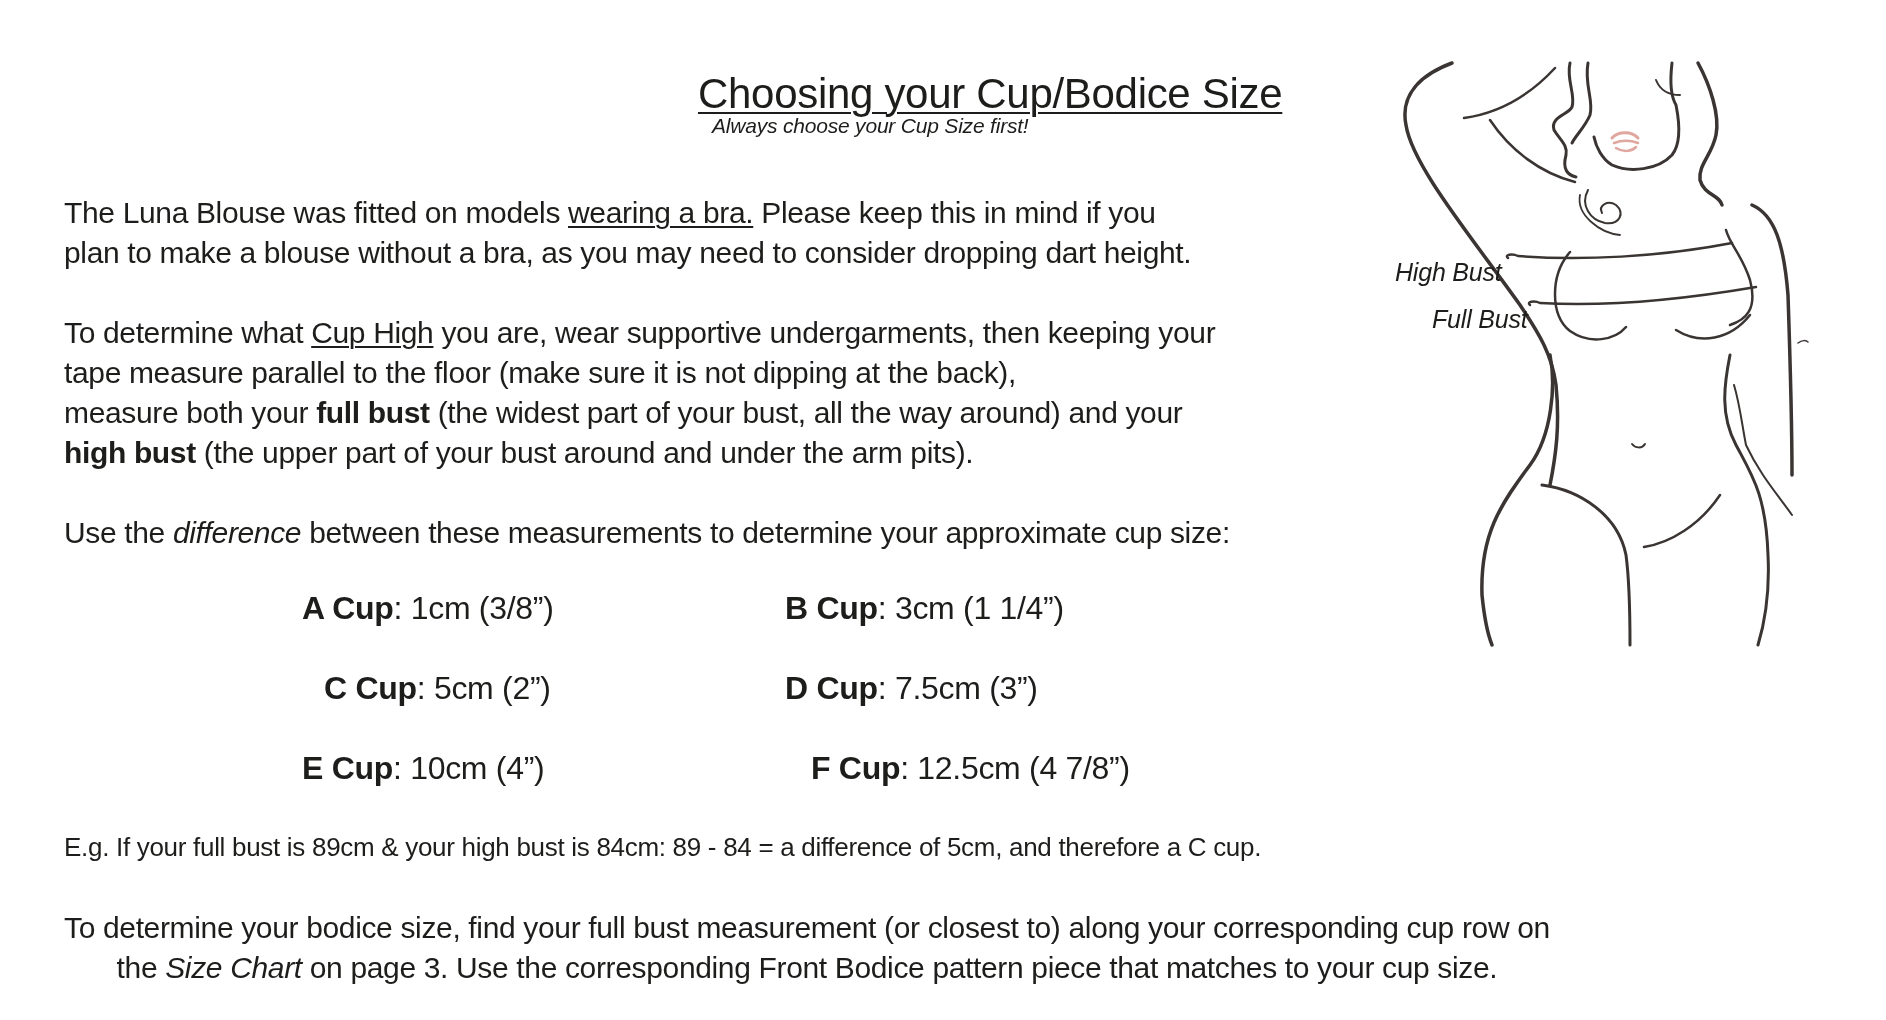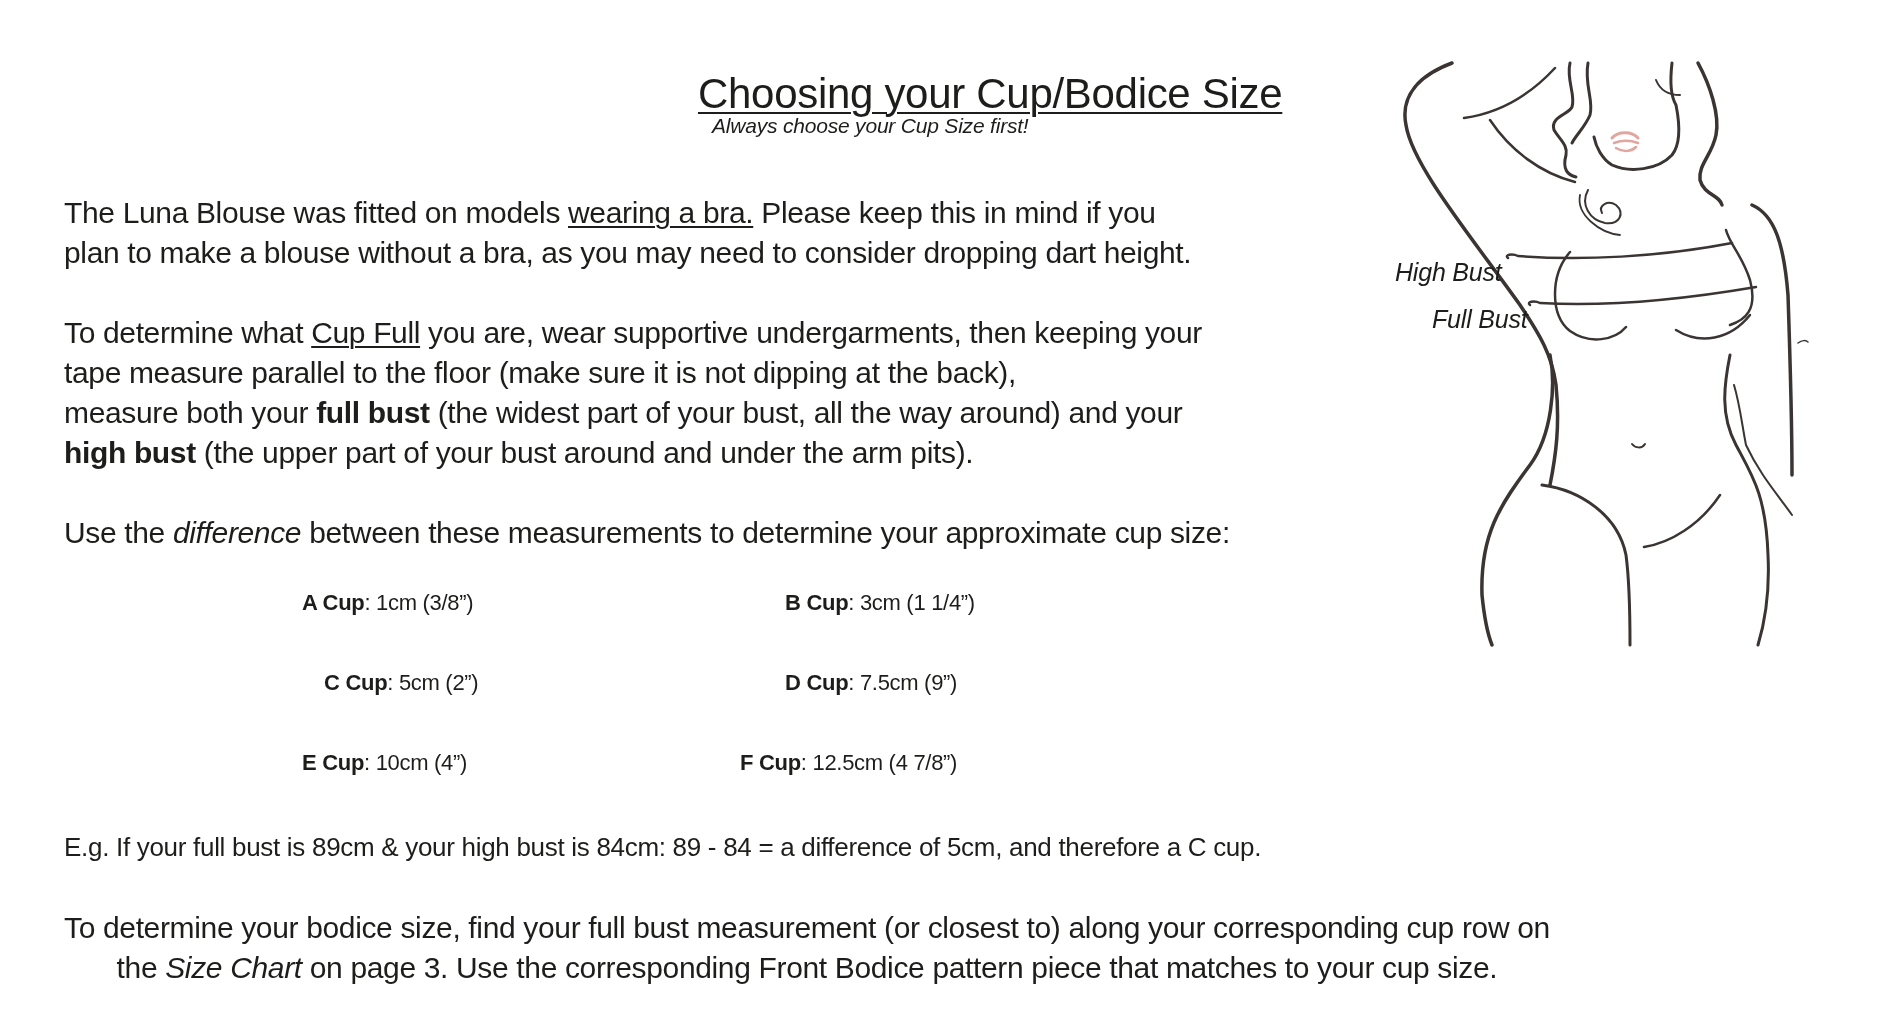--- a/index.html
+++ b/index.html
@@ -12,53 +12,53 @@
   .subtitle { left:712px; top:114px; font-size:21px; font-style:italic; letter-spacing:-0.2px; }
   .para { left:64px; font-size:30px; line-height:40px; letter-spacing:-0.35px; }
   .p1 { top:193px; }
   .p2 { top:313px; }
   .p3 { top:513px; }
   .p5 { top:908px;text-align:center; }
   .eg { left:64px; top:832px; font-size:26px; letter-spacing:-0.3px; }
   .u { text-decoration:underline; text-underline-offset:3px; text-decoration-thickness:1.5px; }
   .b { font-weight:bold; }
   .i { font-style:italic; }
-  .cup { font-size:22px; letter-spacing:-0.3px; }
+  .cup { font-size:32px; letter-spacing:-0.3px; }
   .cup .name { font-weight:bold; }
   .illus { position:absolute; left:1380px; top:55px; width:460px; height:600px; }
   .label { position:absolute; font-style:italic; font-size:25px; letter-spacing:-0.2px; }
 </style>
 </head>
 <body>
 
 <div class="abs title">
   <span>Choosing your Cup/Bodice Size</span>
 </div>
 <div class="abs subtitle">Always choose your Cup Size first!</div>
 
 <div class="abs para p1">
   <div><span>The Luna Blouse was fitted on models </span><span class="u">wearing a bra.</span><span> Please keep this in mind if you</span></div>
   <div>plan to make a blouse without a bra, as you may need to consider dropping dart height.</div>
 </div>
 
 <div class="abs para p2">
-  <div><span>To determine what </span><span class="u">Cup Full</span><span> you are, wear supportive undergarments, then keeping your</span></div>
+  <div><span>To determine what </span><span class="u">Cup High</span><span> you are, wear supportive undergarments, then keeping your</span></div>
   <div>tape measure parallel to the floor (make sure it is not dipping at the back),</div>
   <div><span>measure both your </span><span class="b">full bust</span><span> (the widest part of your bust, all the way around) and your</span></div>
   <div><span class="b">high bust</span><span> (the upper part of your bust around and under the arm pits).</span></div>
 </div>
 
 <div class="abs para p3"><span>Use the </span><span class="i">difference</span><span> between these measurements to determine your approximate cup size:</span></div>
 
 <div class="abs cup" style="left:302px; top:590px;"><span class="name">A Cup</span><span>: 1cm (3/8”)</span></div>
 <div class="abs cup" style="left:785px; top:590px;"><span class="name">B Cup</span><span>: 3cm (1 1/4”)</span></div>
 <div class="abs cup" style="left:312px; top:670px;margin-left:12px;"><span class="name">C Cup</span><span>: 5cm (2”)</span></div>
-<div class="abs cup" style="left:785px; top:670px;"><span class="name">D Cup</span><span>: 7.5cm (9”)</span></div>
+<div class="abs cup" style="left:785px; top:670px;"><span class="name">D Cup</span><span>: 7.5cm (3”)</span></div>
 <div class="abs cup" style="left:302px; top:750px;"><span class="name">E Cup</span><span>: 10cm (4”)</span></div>
-<div class="abs cup" style="left:740px; top:750px;"><span class="name">F Cup</span><span>: 12.5cm (4 7/8”)</span></div>
+<div class="abs cup" style="left:811px; top:750px;"><span class="name">F Cup</span><span>: 12.5cm (4 7/8”)</span></div>
 
 <div class="abs eg">E.g. If your full bust is 89cm &amp; your high bust is 84cm: 89 - 84 = a difference of 5cm, and therefore a C cup.</div>
 
 <div class="abs para p5">
   <div>To determine your bodice size, find your full bust measurement (or closest to) along your corresponding cup row on</div>
   <div><span>the </span><span class="i">Size Chart</span><span> on page 3.  Use the corresponding Front Bodice pattern piece that matches to your cup size.</span></div>
 </div>
 
 <div class="illus">
   <svg width="460" height="600" viewBox="0 0 460 600" fill="none" stroke="#3a3433" stroke-linecap="round">

